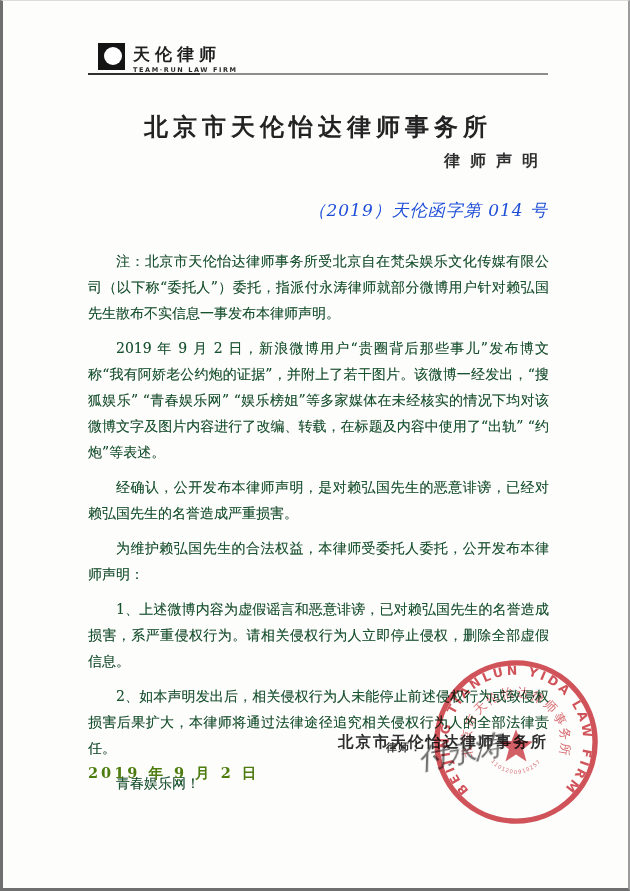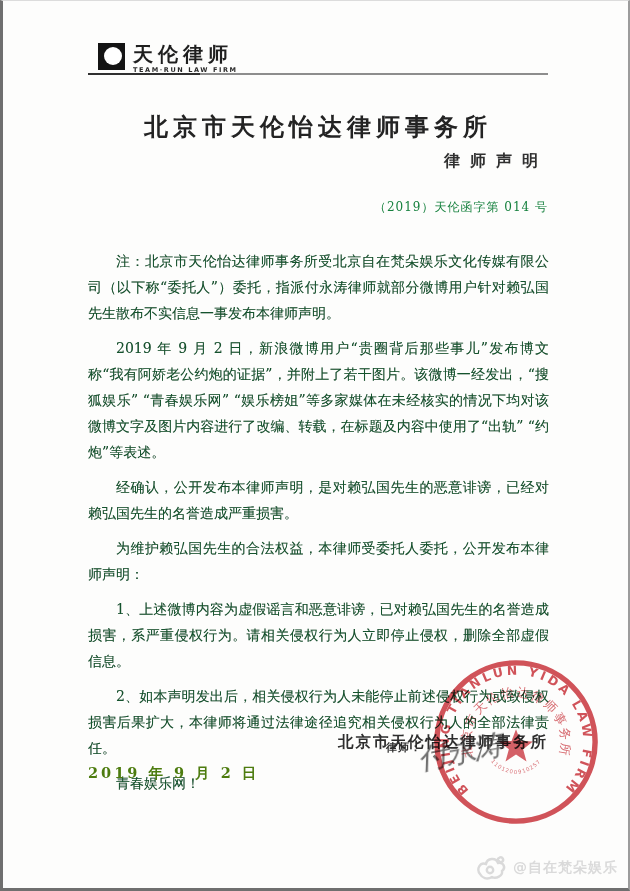--- a/index.html
+++ b/index.html
@@ -14,31 +14,31 @@
     border-top:1px solid #dcdcdc;
     overflow:hidden;
     font-family:"DejaVu Serif","Liberation Serif",serif;
     color:#3f3f3f;
   }
   
   .logo{position:absolute;left:95px;top:42px;display:flex;align-items:flex-start;}
   .logo-mark{width:27px;height:27px;background:#141414;position:relative;flex:0 0 auto;}
   .logo-mark::after{content:"";position:absolute;width:18px;height:18px;background:#fff;border-radius:50%;top:4px;left:6px;}
   .logo-text{margin-left:8px;display:flex;flex-direction:column;}
-  .logo-cn{font-size:20px;font-weight:bold;letter-spacing:5px;color:#1f1f1f;line-height:22px;white-space:nowrap;}
+  .logo-cn{font-size:17px;font-weight:bold;letter-spacing:5px;color:#1f1f1f;line-height:22px;white-space:nowrap;}
   .logo-en{font-size:6.5px;font-weight:bold;letter-spacing:1.6px;color:#2a2a2a;margin-top:1px;white-space:nowrap;font-family:"DejaVu Sans","Liberation Sans",sans-serif;}
   .logo-rule{position:absolute;left:85px;top:72px;width:460px;height:2px;
     background:linear-gradient(to right,#303030 0,#303030 112px,#8d8d8d 112px,#8d8d8d 100%);}
   
   .doc-title{position:absolute;left:85px;top:110px;width:460px;text-align:center;
     font-size:24px;font-weight:bold;letter-spacing:5px;color:#232323;white-space:nowrap;}
   .doc-subtitle{position:absolute;left:85px;top:150px;width:460px;text-align:right;
     font-size:16px;font-weight:bold;letter-spacing:10px;color:#303030;}
   .doc-number{position:absolute;left:85px;top:198px;width:460px;text-align:right;
-    font-size:12px;letter-spacing:1px;color:#15803d;}
+    font-size:17px;letter-spacing:1px;color:#1d4ed8;font-style:italic;}
   
   .body-text{position:absolute;left:85px;top:247px;width:461px;}
   .body-text p{
     margin:0 0 9px 0;
     font-size:14px;line-height:26px;
     text-align:justify;text-indent:2em;
     color:#14532d;
     text-shadow:0 0 .5px rgba(60,60,60,.45);
   }
   
@@ -105,24 +105,14 @@
     </text>
     <text font-size="12.5" letter-spacing="2" fill="#cc3b43" opacity=".85">
       <textPath href="#sealInnerArc" startOffset="50%" text-anchor="middle">北京市天伦怡达律师事务所</textPath>
     </text>
     <polygon fill="#cc3b43" opacity=".92" points="90,77 94.5,88.9 107.1,89.4 97.2,97.4 100.6,109.6 90,102.6 79.4,109.6 82.8,97.4 72.9,89.4 85.5,88.9"></polygon>
     <text font-size="5.5" letter-spacing="1" fill="#cc3b43" opacity=".8" font-family="DejaVu Sans, Liberation Sans, sans-serif">
       <textPath href="#sealCodeArc" startOffset="50%" text-anchor="middle">1101200910257</textPath>
     </text>
   </svg>
 
-  <div class="watermark">
-    <svg width="36" height="30" viewBox="0 0 36 30">
-      <g fill="none" stroke="#dadada" stroke-width="2.4" stroke-linecap="round">
-        <path d="M7,21 C3,16 7,9 13,11 C14,5 23,4 25,10 C31,9 33,15 29,18 C30,23 23,26 19,24 C14,27 9,25 7,21 Z"></path>
-        <path d="M24,8 C25,4 29,3 30,6 C31,9 27,10 26,8"></path>
-        <circle cx="17" cy="17" r="3.2"></circle>
-      </g>
-    </svg>
-    <span class="watermark-text">@自在梵朵娱乐</span>
-  </div>
 
 </div>
 
 </body></html>

